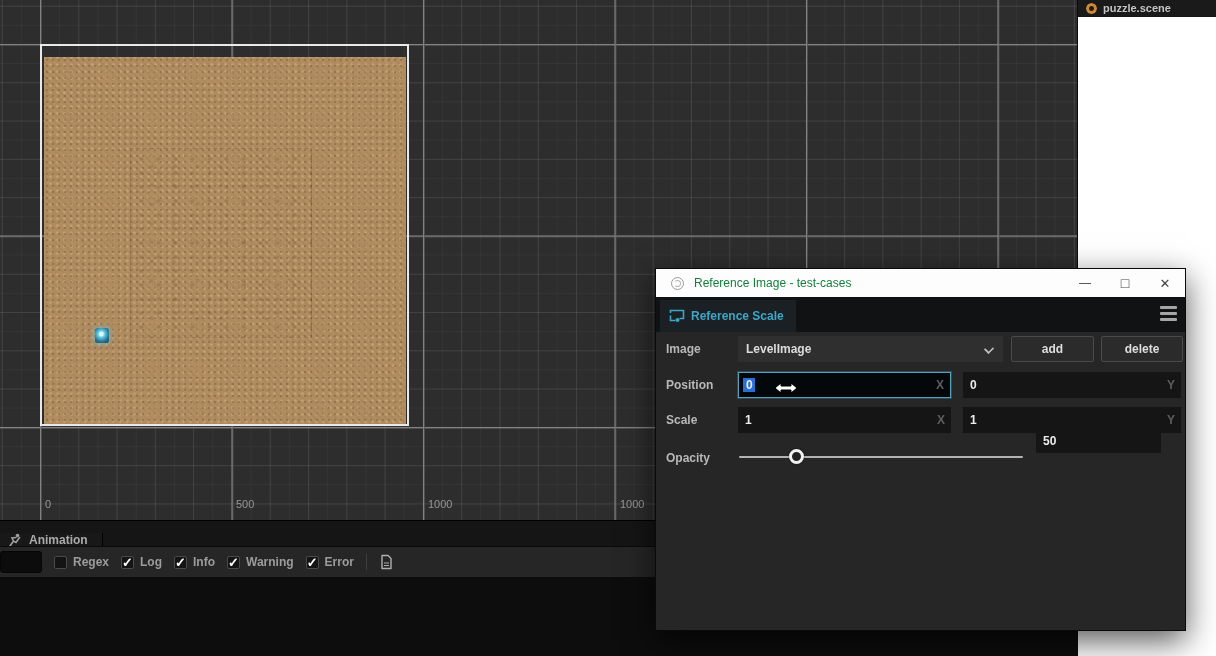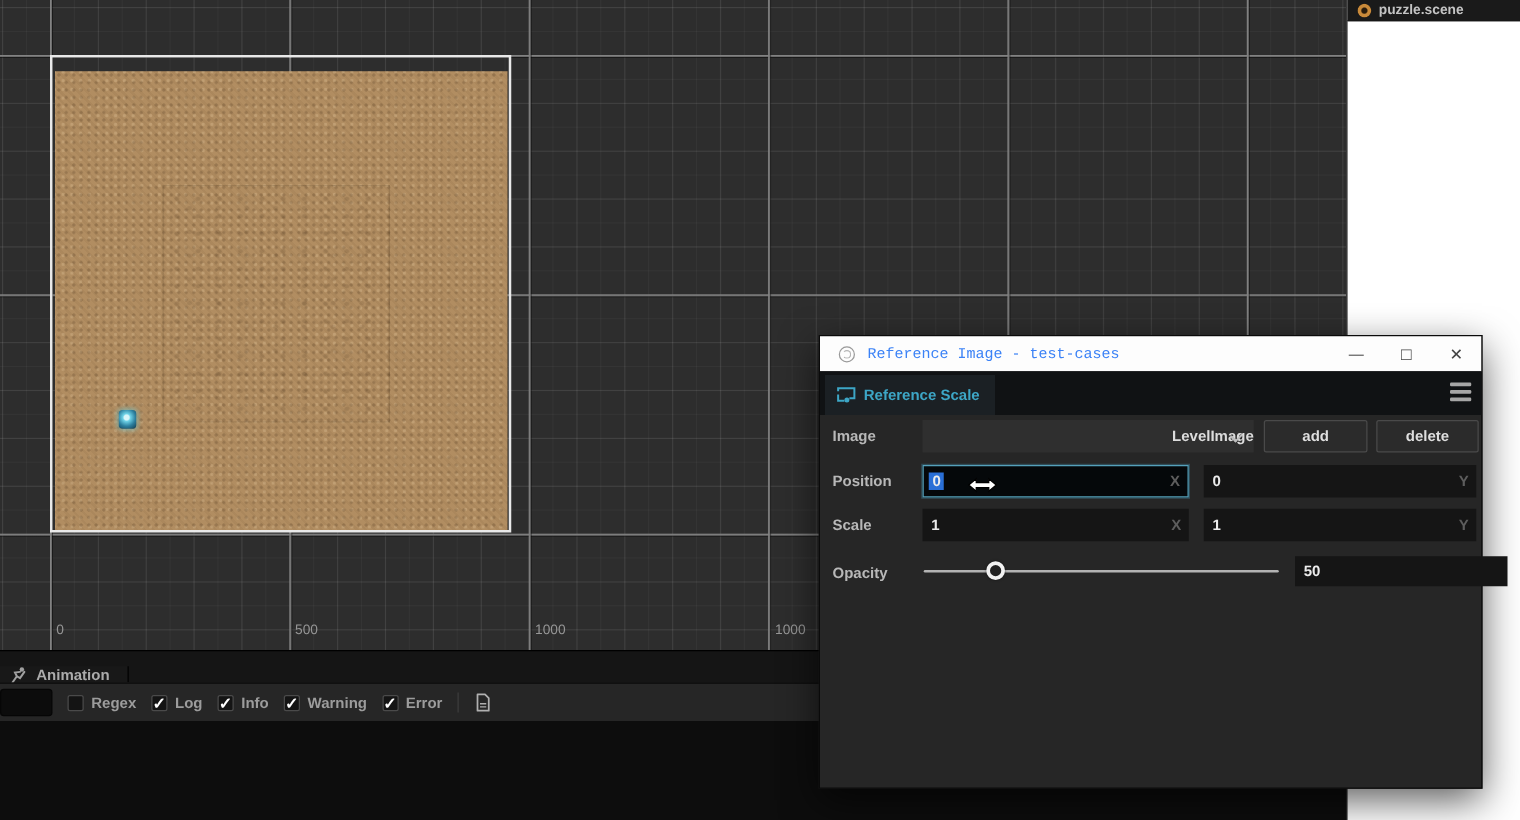--- a/index.html
+++ b/index.html
@@ -70,58 +70,58 @@
 
   
   #dialog{position:absolute;left:655px;top:268px;width:531px;height:363px;background:#262626;
     box-shadow:0 10px 30px rgba(0,0,0,0.65);z-index:10;border:1px solid #0a0a0a;}
   #dlg-titlebar{position:absolute;left:0;top:0;width:100%;height:28px;background:#fdfdfd;
     display:flex;align-items:center;}
   #dlg-title-icon{width:13px;height:13px;margin-left:15px;border-radius:50%;border:1.5px solid #9a9a9a;
     position:relative;}
   #dlg-title-icon::after{content:"";position:absolute;left:2px;top:2px;width:5px;height:5px;
     border-radius:50%;border:1.5px solid #b5b5b5;border-left-color:transparent;}
-  #dlg-title-text{margin-left:10px;font-size:12px;color:#3b82f6;font-family:Liberation Mono, monospace;}
+  #dlg-title-text{margin-left:10px;font-size:12px;color:#15803d;}
   .win-btn{width:40px;height:28px;display:flex;align-items:center;justify-content:center;
     font-size:12px;color:#444;cursor:default;}
   #win-buttons{margin-left:auto;display:flex;}
   #dlg-tabstrip{position:absolute;left:0;top:28px;width:100%;height:35px;background:#101214;}
   #dlg-tab{position:absolute;left:4px;top:3px;width:136px;height:32px;background:#1b2024;
     display:flex;align-items:center;}
   #dlg-tab-label{margin-left:6px;font-size:12px;font-weight:bold;color:#3da6c6;}
   #dlg-tab svg{margin-left:9px;}
   #hamburger-icon{position:absolute;right:8px;top:9px;width:17px;height:15px;
     display:flex;flex-direction:column;justify-content:space-between;}
   #hamburger-icon span{display:block;height:3px;background:#a6a6a6;border-radius:1px;}
 
   .dlg-row-label{position:absolute;left:10px;font-size:12px;font-weight:bold;color:#b8b8b8;}
   .field{position:absolute;background:#151515;height:26px;display:flex;align-items:center;
     color:#ececec;font-size:12px;font-weight:bold;}
   .field .val{margin-left:7px;}
   .field .suffix{position:absolute;right:6px;color:#5d5d5d;font-weight:bold;font-size:12px;}
   #dropdown{position:absolute;left:82px;top:67px;width:265px;height:26px;background:#2f2f2f;
-    display:flex;align-items:center;color:#dcdcdc;font-size:12px;font-weight:bold;justify-content:flex-end;}
+    display:flex;align-items:center;color:#dcdcdc;font-size:12px;font-weight:bold;}
   #dropdown .val{margin-left:8px;}
   #dd-chevron{position:absolute;right:10px;top:9px;width:8px;height:8px;border-left:2px solid #bdbdbd;
     border-bottom:2px solid #bdbdbd;transform:rotate(-45deg) scale(1,0.8);}
   .dlg-btn{position:absolute;top:67px;height:26px;background:#2b2b2b;border:1px solid #4a4a4a;
     border-radius:2px;display:flex;align-items:center;justify-content:center;color:#dedede;
     font-size:12px;font-weight:bold;cursor:default;}
   #field-pos-x{left:82px;top:103px;width:213px;background:#05080a;border:1px solid #55a0ba;
     box-shadow:0 0 0 1px rgba(70,150,180,0.35);}
   #field-pos-x .val{background:#2a6fd6;padding:0 2px 0 3px;margin-left:4px;}
   #field-pos-y{left:307px;top:103px;width:218px;}
   #field-scale-x{left:82px;top:138px;width:213px;}
   #field-scale-y{left:307px;top:138px;width:218px;}
   #cursor-arrow{position:absolute;left:118px;top:112px;z-index:5;pointer-events:none;}
   #slider{position:absolute;left:83px;top:176px;width:284px;height:24px;}
   #slider-track{position:absolute;left:0;top:11px;width:100%;height:2px;background:#b3b3b3;border-radius:1px;}
   #slider-knob{position:absolute;left:50px;top:4px;width:15px;height:15px;border-radius:50%;
     background:#222;border:3px solid #f2f2f2;box-shadow:0 0 2px rgba(0,0,0,0.6);}
-  #field-opacity-val{left:380px;top:176px;width:170px;height:24px;}
+  #field-opacity-val{left:380px;top:160px;width:125px;height:24px;}
 </style>
 </head>
 <body>
 
 <div id="app">
 
   <div id="viewport">
     <span class="ruler-label" style="left:45px">0</span>
     <span class="ruler-label" style="left:236px">500</span>
     <span class="ruler-label" style="left:428px">1000</span>

